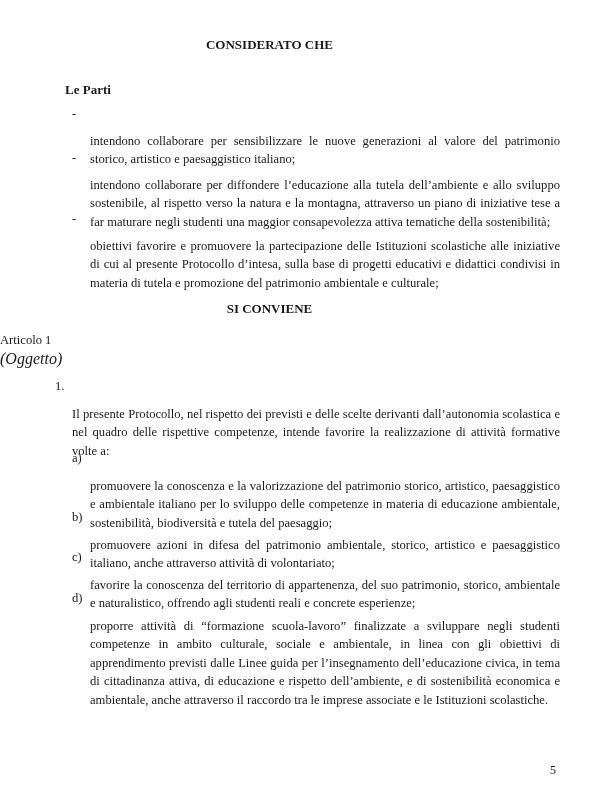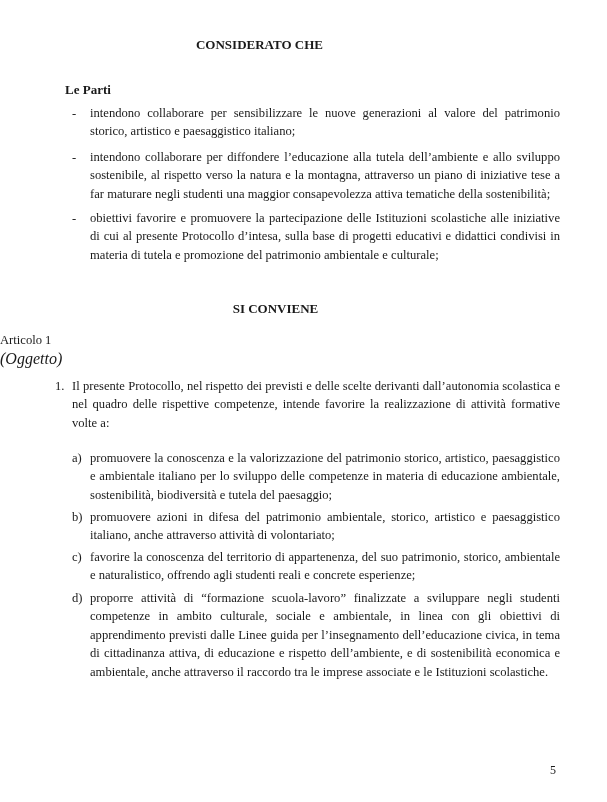--- a/index.html
+++ b/index.html
@@ -1,24 +1,24 @@
 <!DOCTYPE html>
 <html><head>
 <meta charset="utf-8">
 <style>
   html, body { margin:0; padding:0; background:#ffffff; }
   body { width:607px; height:802px; position:relative; overflow:hidden;
          font-family:"Liberation Serif","DejaVu Serif",serif; color:#1a1a1a; font-size:12.6px; }
   .page { position:absolute; left:0; top:0; width:607px; height:802px; }
-  .heading { position:absolute; left:0; width:519px; text-align:center; font-weight:bold; font-size:13px; }
+  .heading { position:absolute; left:0; width:519px; text-align:center; font-weight:bold; font-size:13px;padding-left:10px; }
   .center { position:absolute; left:0; width:607px; text-align:left; }
   .subhead { position:absolute; left:65px; font-weight:bold; font-size:13px; }
   .item { position:absolute; left:55px; width:505px; line-height:18.4px; }
   .marker { position:absolute; top:0; }
-  .txt { text-align:justify; }
+  .txt { text-align:justify;margin-top:28px; }
   .dash .marker { left:17px; }
   .dash .txt { margin-left:35px; }
   .num .marker { left:0; }
   .num .txt { margin-left:17px; }
   .letter { left:72px; width:488px; }
   .letter .marker { left:0; }
   .letter .txt { margin-left:18px; }
   .last-line { text-align-last:left; }
   .pagenum { position:absolute; left:550px; top:763px; font-size:12px; }
   i { font-style:italic; font-size:16px; }
@@ -40,21 +40,21 @@
   <div class="item dash" style="top:148px;">
     <span class="marker">-</span>
     <div class="txt last-line">intendono collaborare per diffondere l’educazione alla tutela dell’ambiente e allo sviluppo sostenibile, al rispetto verso la natura e la montagna, attraverso un piano di iniziative tese a far maturare negli studenti una maggior consapevolezza attiva tematiche della sostenibilità;</div>
   </div>
 
   <div class="item dash" style="top:209px;">
     <span class="marker">-</span>
     <div class="txt last-line">obiettivi favorire e promuovere la partecipazione delle Istituzioni scolastiche alle iniziative di cui al presente Protocollo d’intesa, sulla base di progetti educativi e didattici condivisi in materia di tutela e promozione del patrimonio ambientale e culturale;</div>
   </div>
 
-  <div class="heading" style="top:301px;margin-left:16px;">SI CONVIENE</div>
+  <div class="heading" style="top:301px;">SI CONVIENE</div>
 
   <div class="center" style="top:333px;">Articolo 1</div>
   <div class="center" style="top:350px;"><i>(Oggetto)</i></div>
 
   <div class="item num" style="top:377px;">
     <span class="marker">1.</span>
     <div class="txt last-line">Il presente Protocollo, nel rispetto dei previsti e delle scelte derivanti dall’autonomia scolastica e nel quadro delle rispettive competenze, intende favorire la realizzazione di attività formative volte a:</div>
   </div>
 
   <div class="item letter" style="top:449px;">

